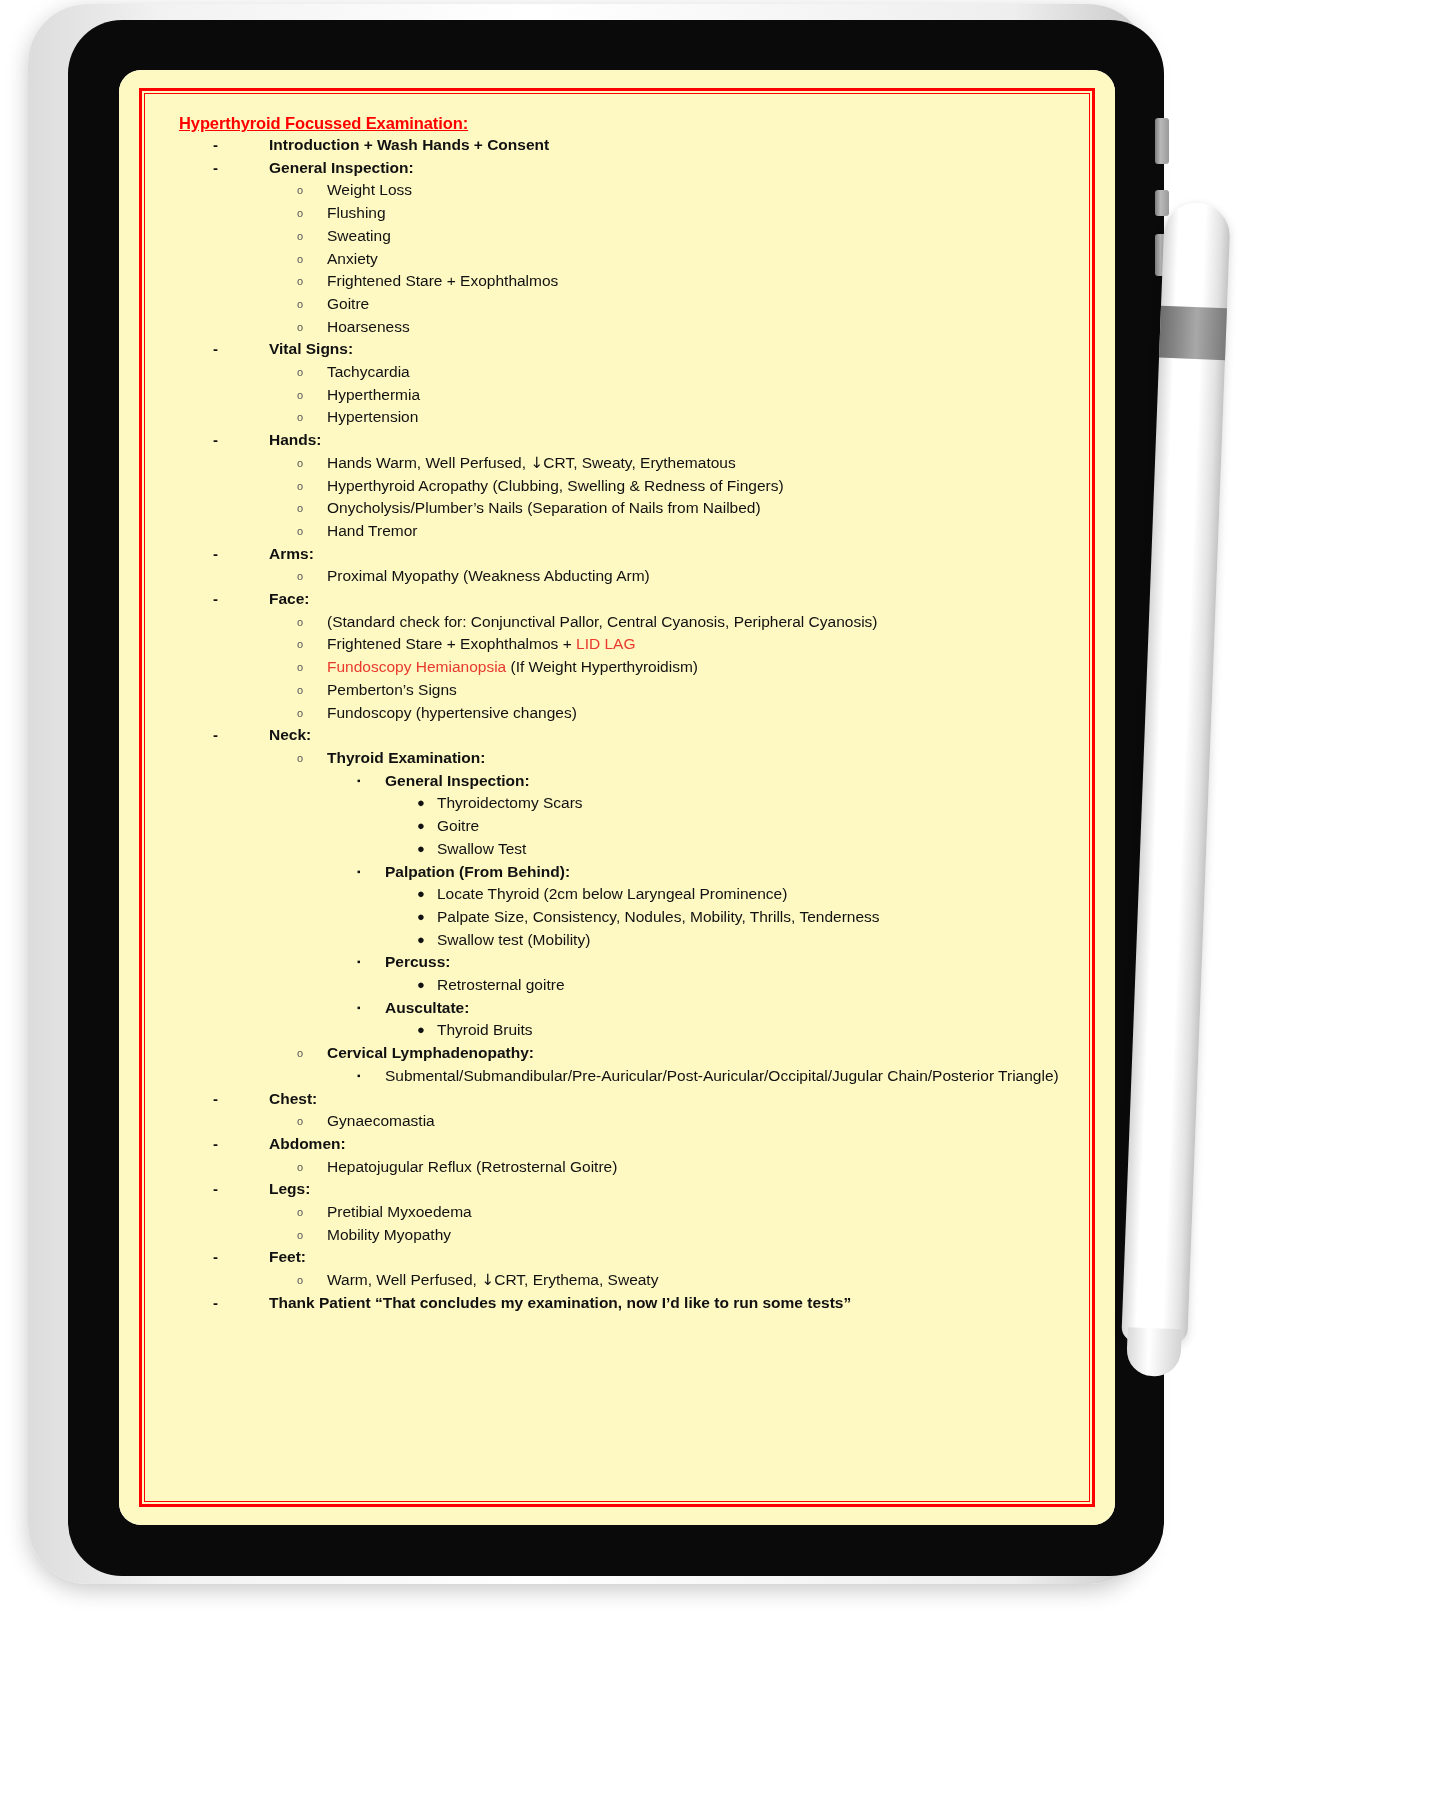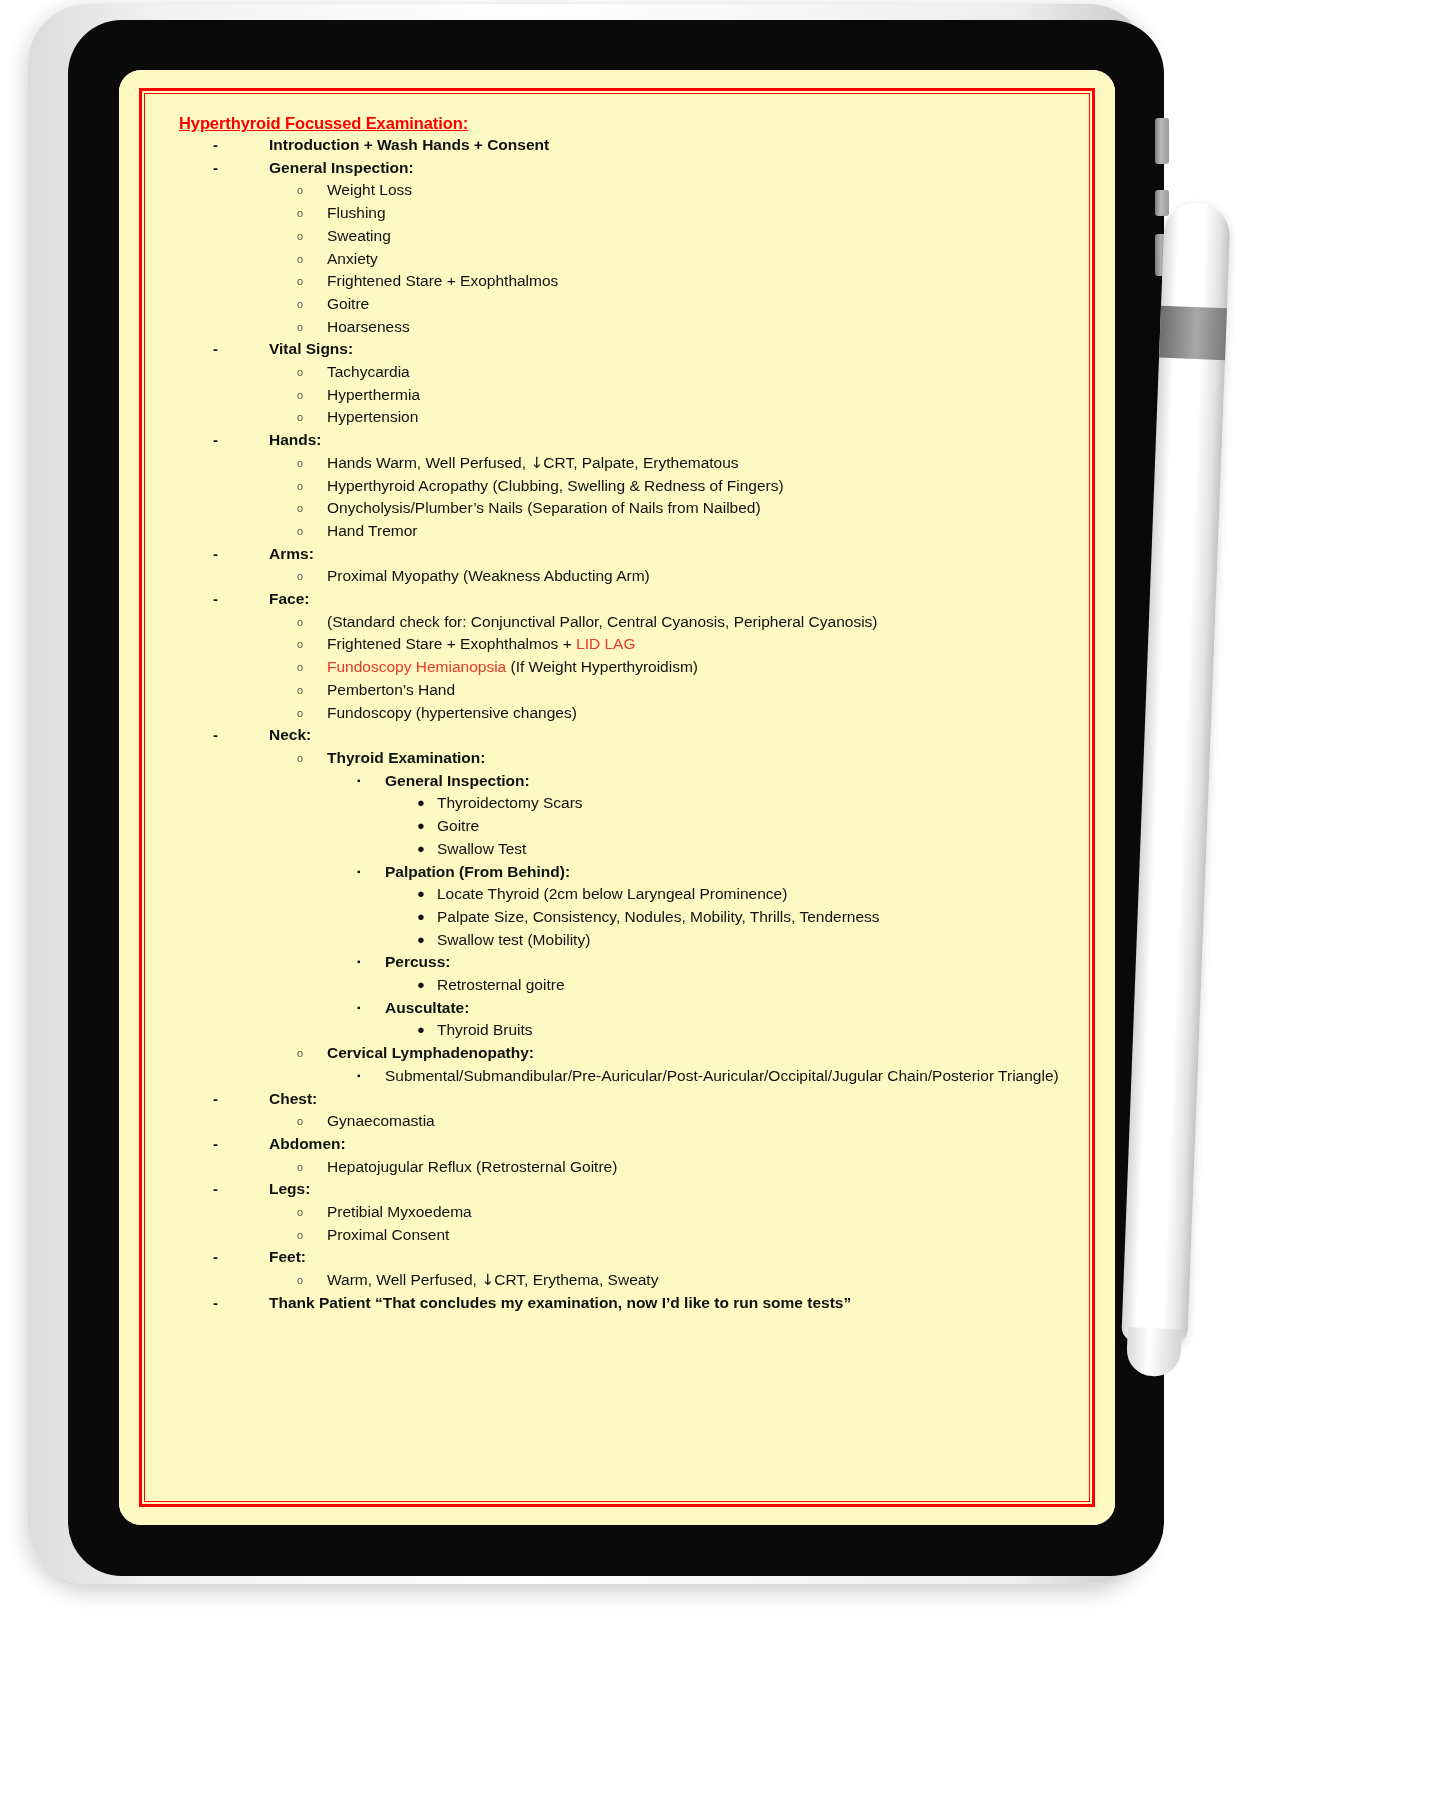--- a/index.html
+++ b/index.html
@@ -214,21 +214,21 @@
               <span class="bullet">o</span>
               <span class="txt">Hypertension</span>
             </li>
 
             <li class="row l1">
               <span class="bullet">-</span>
               <span class="txt">Hands:</span>
             </li>
             <li class="row l2">
               <span class="bullet">o</span>
-              <span class="txt"><span>Hands Warm, Well Perfused, </span><span class="arrow">↓</span><span>CRT, Palpate, Erythematous</span></span>
+              <span class="txt"><span>Hands Warm, Well Perfused, </span><span class="arrow">↓</span><span>CRT, Sweaty, Erythematous</span></span>
             </li>
             <li class="row l2">
               <span class="bullet">o</span>
               <span class="txt">Hyperthyroid Acropathy (Clubbing, Swelling &amp; Redness of Fingers)</span>
             </li>
             <li class="row l2">
               <span class="bullet">o</span>
               <span class="txt">Onycholysis/Plumber’s Nails (Separation of Nails from Nailbed)</span>
             </li>
             <li class="row l2">
@@ -256,21 +256,21 @@
             <li class="row l2">
               <span class="bullet">o</span>
               <span class="txt"><span>Frightened Stare + Exophthalmos + </span><span class="red">LID LAG</span></span>
             </li>
             <li class="row l2">
               <span class="bullet">o</span>
               <span class="txt"><span class="red">Fundoscopy Hemianopsia</span><span> (If Weight Hyperthyroidism)</span></span>
             </li>
             <li class="row l2">
               <span class="bullet">o</span>
-              <span class="txt">Pemberton’s Hand</span>
+              <span class="txt">Pemberton’s Signs</span>
             </li>
             <li class="row l2">
               <span class="bullet">o</span>
               <span class="txt">Fundoscopy (hypertensive changes)</span>
             </li>
 
             <li class="row l1">
               <span class="bullet">-</span>
               <span class="txt">Neck:</span>
             </li>
@@ -356,21 +356,21 @@
             <li class="row l1">
               <span class="bullet">-</span>
               <span class="txt">Legs:</span>
             </li>
             <li class="row l2">
               <span class="bullet">o</span>
               <span class="txt">Pretibial Myxoedema</span>
             </li>
             <li class="row l2">
               <span class="bullet">o</span>
-              <span class="txt">Proximal Consent</span>
+              <span class="txt">Mobility Myopathy</span>
             </li>
 
             <li class="row l1">
               <span class="bullet">-</span>
               <span class="txt">Feet:</span>
             </li>
             <li class="row l2">
               <span class="bullet">o</span>
               <span class="txt"><span>Warm, Well Perfused, </span><span class="arrow">↓</span><span>CRT, Erythema, Sweaty</span></span>
             </li>

